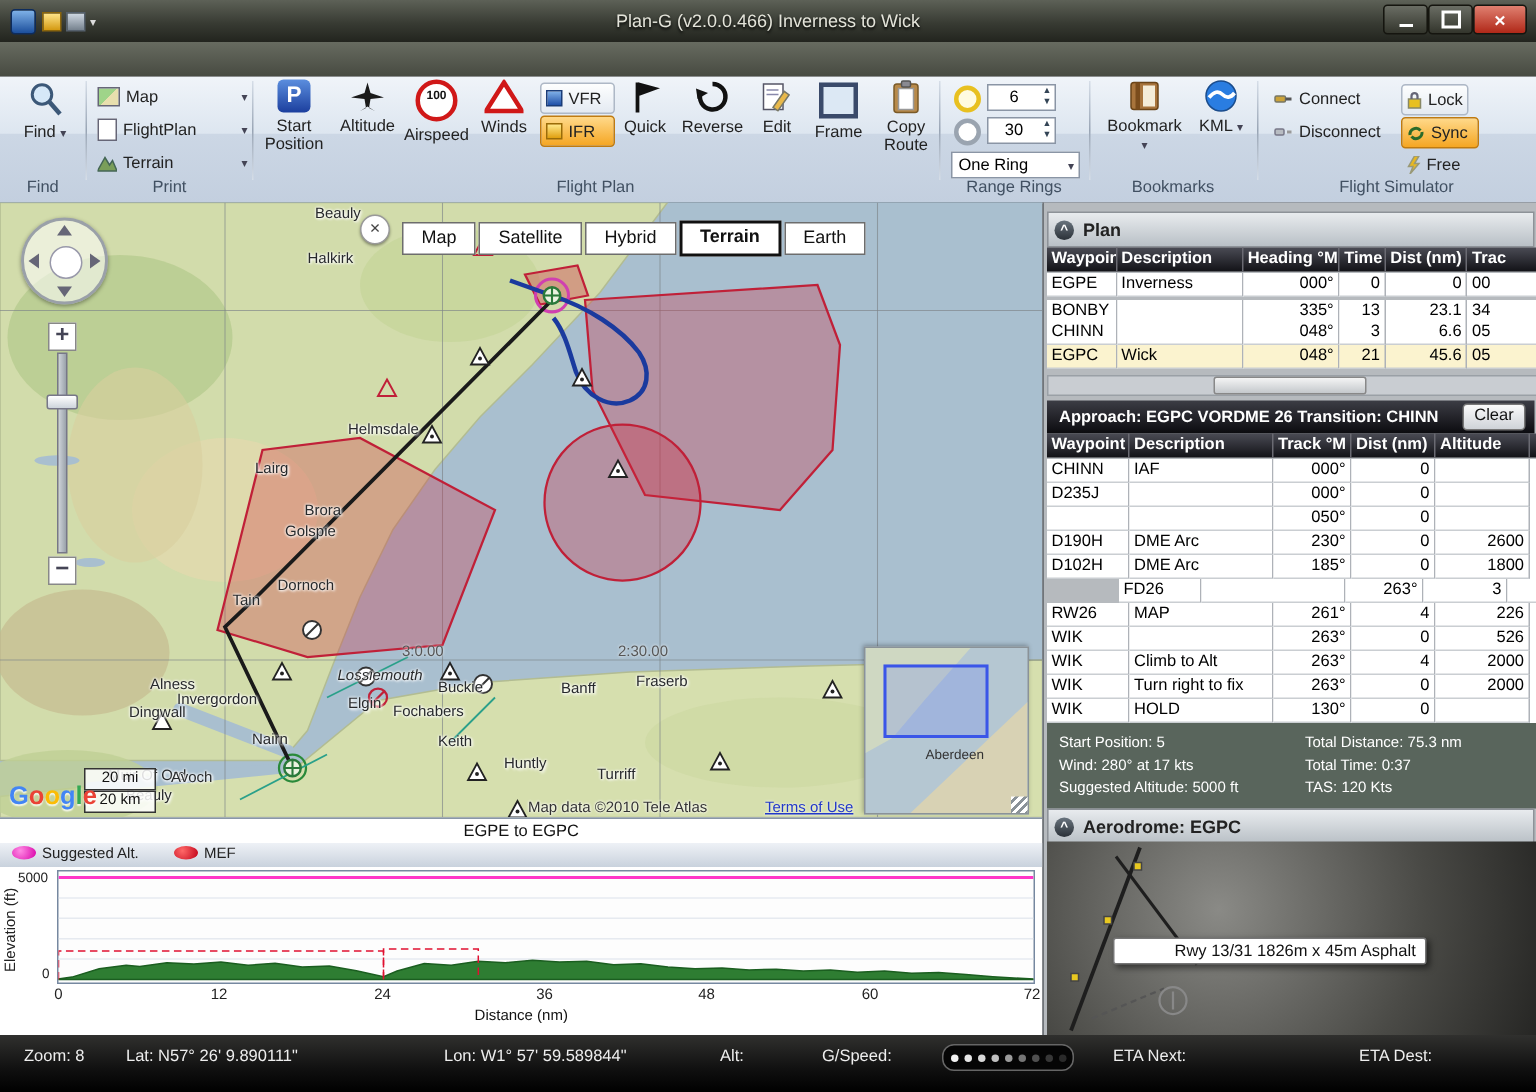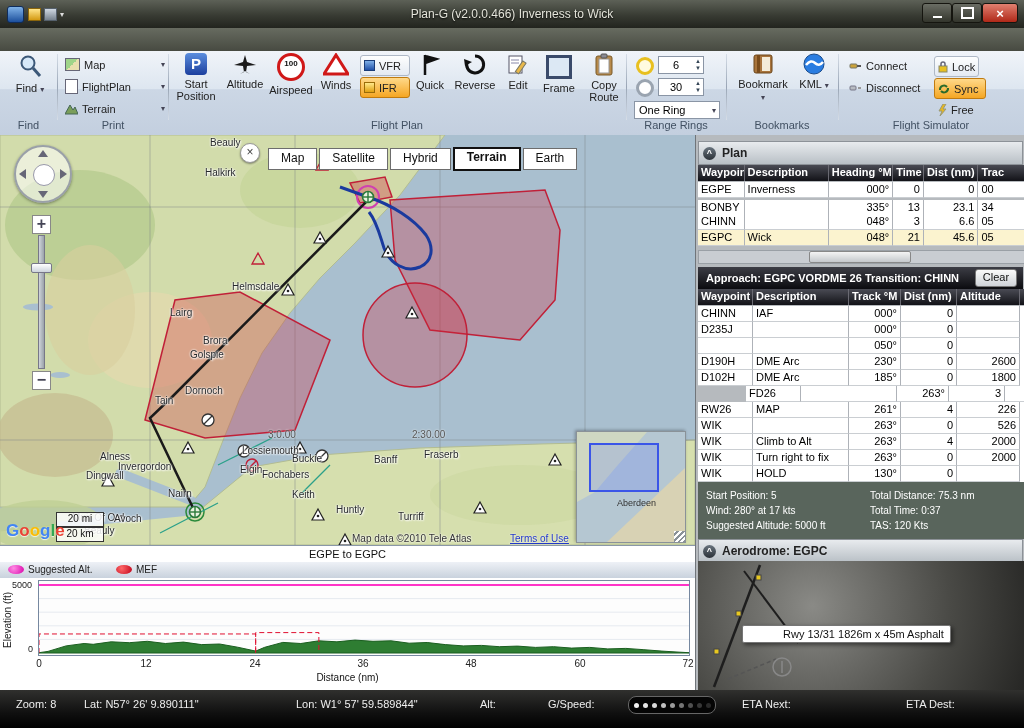--- a/index.html
+++ b/index.html
@@ -364,22 +364,22 @@
     <span class="place" style="left:190px;top:214px;">Golspie</span>
     <span class="place" style="left:185px;top:250px;">Dornoch</span>
     <span class="place" style="left:155px;top:260px;">Tain</span>
     <span class="place" style="left:100px;top:316px;">Alness</span>
     <span class="place" style="left:118px;top:326px;">Invergordon</span>
     <span class="place" style="left:86px;top:335px;">Dingwall</span>
     <span class="place" style="left:72px;top:377px;">Muir Of Ord</span>
     <span class="place" style="left:84px;top:390px;">Beauly</span>
     <span class="place" style="left:114px;top:378px;">Avoch</span>
     <span class="place" style="left:168px;top:353px;">Nairn</span>
-    <span class="place" style="left:240px;top:329px;">Elgin</span>
-    <span class="place" style="left:242px;top:310px;">Lossiemouth</span>
+    <span class="place" style="left:232px;top:329px;">Elgin</span>
+    <span class="place" style="left:225px;top:310px;font-style:italic;">Lossiemouth</span>
     <span class="place" style="left:262px;top:334px;">Fochabers</span>
     <span class="place" style="left:292px;top:318px;">Buckie</span>
     <span class="place" style="left:292px;top:354px;">Keith</span>
     <span class="place" style="left:336px;top:369px;">Huntly</span>
     <span class="place" style="left:374px;top:319px;">Banff</span>
     <span class="place" style="left:398px;top:376px;">Turriff</span>
     <span class="place" style="left:424px;top:314px;">Fraserb</span>
     <span class="place" style="left:210px;top:2px;">Beauly</span>
     <span class="gridlab" style="left:268px;top:294px;">3:0.00</span>
     <span class="gridlab" style="left:412px;top:294px;">2:30.00</span>

